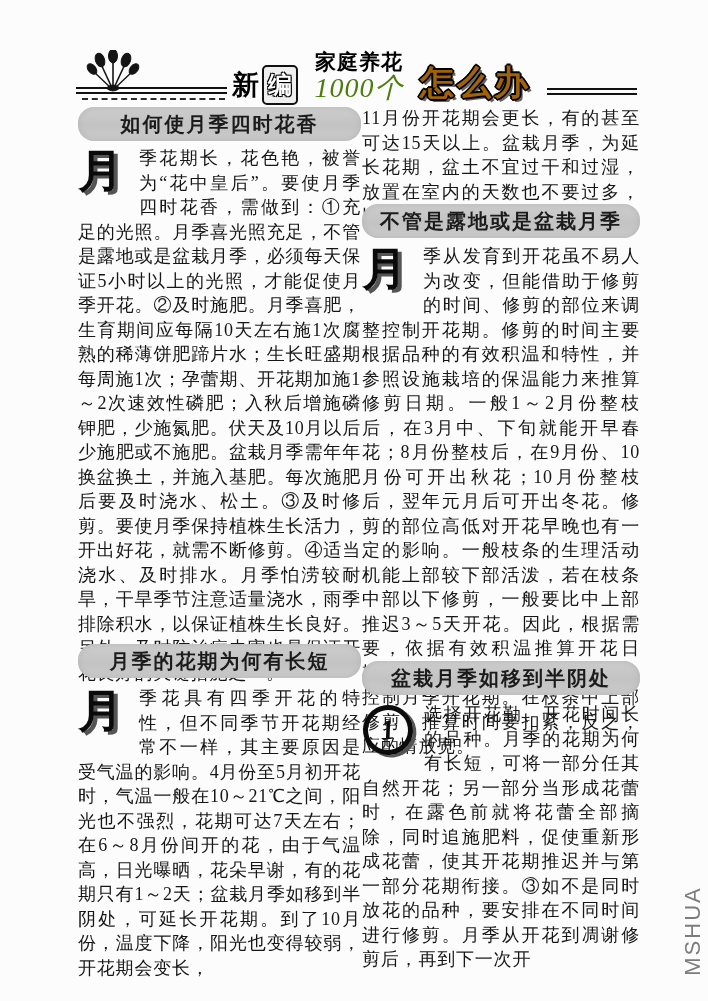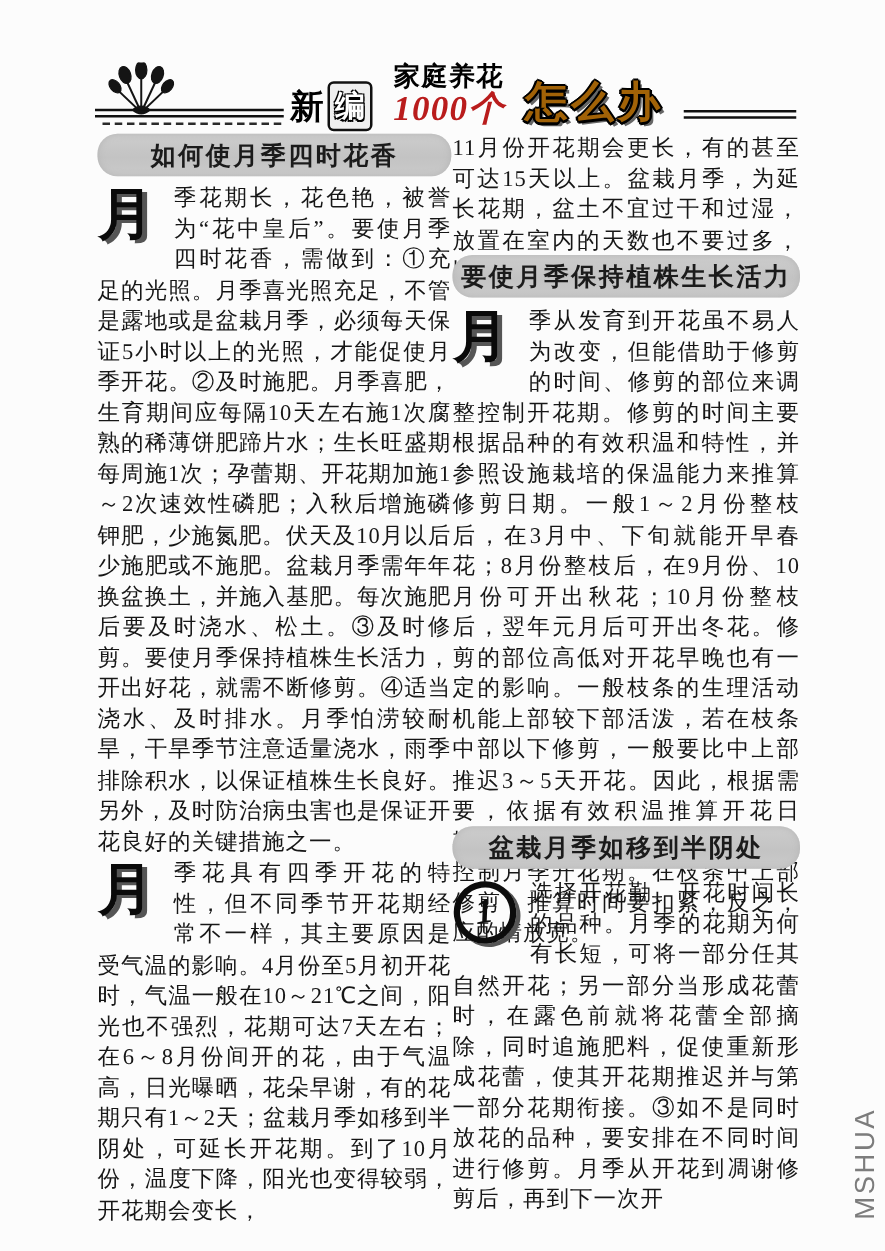--- a/index.html
+++ b/index.html
@@ -26,25 +26,25 @@
     width:32px;height:36px;border:2px solid #111;border-radius:5px;
     background:#efefef;
     display:flex;align-items:center;justify-content:center;
     font-family:"Liberation Sans",sans-serif;font-weight:700;font-size:24px;
     color:#fff;
     text-shadow:-1px -1px 0 #000,1px -1px 0 #000,-1px 1px 0 #000,1px 1px 0 #000;
   }
   .brand-stack{position:absolute;left:76px;top:2px;width:110px;text-align:center;}
   .brand-top{
     display:block;font-weight:700;font-size:21px;line-height:24px;
-    letter-spacing:1px;color:#000;font-family:Liberation Sans, sans-serif;
+    letter-spacing:1px;color:#000;font-family:Liberation Serif, serif;
   }
   .brand-bottom{
-    display:block;font-weight:700;font-style:italic;font-size:28px;line-height:28px;
-    letter-spacing:1px;color:#b91c1c;font-family:"Liberation Serif",serif;
+    display:block;font-weight:400;font-style:italic;font-size:28px;line-height:28px;
+    letter-spacing:1px;color:#4d7c0f;font-family:"Liberation Serif",serif;
   }
   .brand-suffix{
     position:absolute;left:192px;top:16px;
     font-family:"Liberation Sans",sans-serif;font-weight:900;
     font-size:34px;line-height:36px;letter-spacing:3px;color:#a16207;
     text-shadow:-2px 0 #000,2px 0 #000,0 -2px #000,0 2px #000,
                 -1px -1px #000,1px -1px #000,-1px 1px #000,1px 1px #000,
                 3px 3px 0 #666;
   }
   
@@ -127,31 +127,34 @@
   </div>
 
   <div class="bar" style="left:78px;top:107px;width:283px;">
     <span>如何使月季四时花香</span>
   </div>
 
   <div class="para" style="left:78px;top:146px;width:283px;">
     <span class="dropcap">月</span><span>季花期长，花色艳，被誉为“花中皇后”。要使月季四时花香，需做到：①充足的光照。月季喜光照充足，不管是露地或是盆栽月季，必须每天保证5小时以上的光照，才能促使月季开花。②及时施肥。月季喜肥，生育期间应每隔10天左右施1次腐熟的稀薄饼肥蹄片水；生长旺盛期每周施1次；孕蕾期、开花期加施1～2次速效性磷肥；入秋后增施磷钾肥，少施氮肥。伏天及10月以后少施肥或不施肥。盆栽月季需年年换盆换土，并施入基肥。每次施肥后要及时浇水、松土。③及时修剪。要使月季保持植株生长活力，开出好花，就需不断修剪。④适当浇水、及时排水。月季怕涝较耐旱，干旱季节注意适量浇水，雨季排除积水，以保证植株生长良好。另外，及时防治病虫害也是保证开花良好的关键措施之一。</span>
   </div>
 
+  <div class="bar" style="left:78px;top:644px;width:283px;">
+    <span>月季的花期为何有长短</span>
+  </div>
 
   <div class="para" style="left:78px;top:686px;width:283px;">
     <span class="dropcap">月</span><span>季花具有四季开花的特性，但不同季节开花期经常不一样，其主要原因是受气温的影响。4月份至5月初开花时，气温一般在10～21℃之间，阳光也不强烈，花期可达7天左右；在6～8月份间开的花，由于气温高，日光曝晒，花朵早谢，有的花期只有1～2天；盆栽月季如移到半阴处，可延长开花期。到了10月份，温度下降，阳光也变得较弱，开花期会变长，</span>
   </div>
 
   <div class="para" style="left:362px;top:106px;width:278px;">
     <span>11月份开花期会更长，有的甚至可达15天以上。盆栽月季，为延长花期，盆土不宜过干和过湿，放置在室内的天数也不要过多，以免花朵较早凋谢。</span>
   </div>
 
   <div class="bar" style="left:362px;top:204px;width:278px;">
-    <span>要使月季保持植株生长活力</span>
+    <span>不管是露地或是盆栽月季</span>
   </div>
 
   <div class="para" style="left:362px;top:244px;width:278px;">
     <span class="dropcap">月</span><span>季从发育到开花虽不易人为改变，但能借助于修剪的时间、修剪的部位来调整控制开花期。修剪的时间主要根据品种的有效积温和特性，并参照设施栽培的保温能力来推算修剪日期。一般1～2月份整枝后，在3月中、下旬就能开早春花；8月份整枝后，在9月份、10月份可开出秋花；10月份整枝后，翌年元月后可开出冬花。修剪的部位高低对开花早晚也有一定的影响。一般枝条的生理活动机能上部较下部活泼，若在枝条中部以下修剪，一般要比中上部推迟3～5天开花。因此，根据需要，依据有效积温推算开花日期，进行适时修剪，就能调整、控制月季开花期。在枝条中上部修剪，推算时间要扣紧，反之，应酌情放宽。</span>
   </div>
 
   <div class="bar" style="left:362px;top:661px;width:278px;">
     <span>盆栽月季如移到半阴处</span>
   </div>
 

